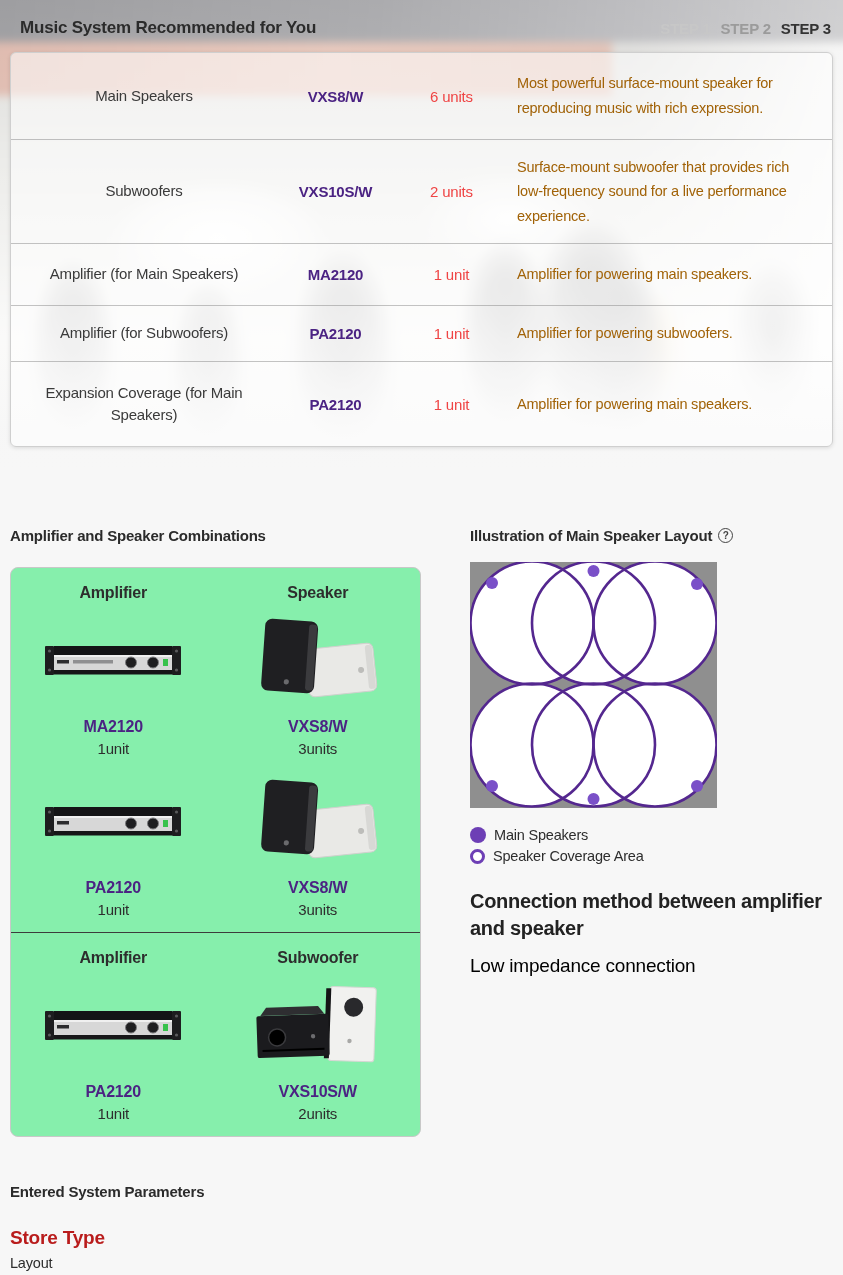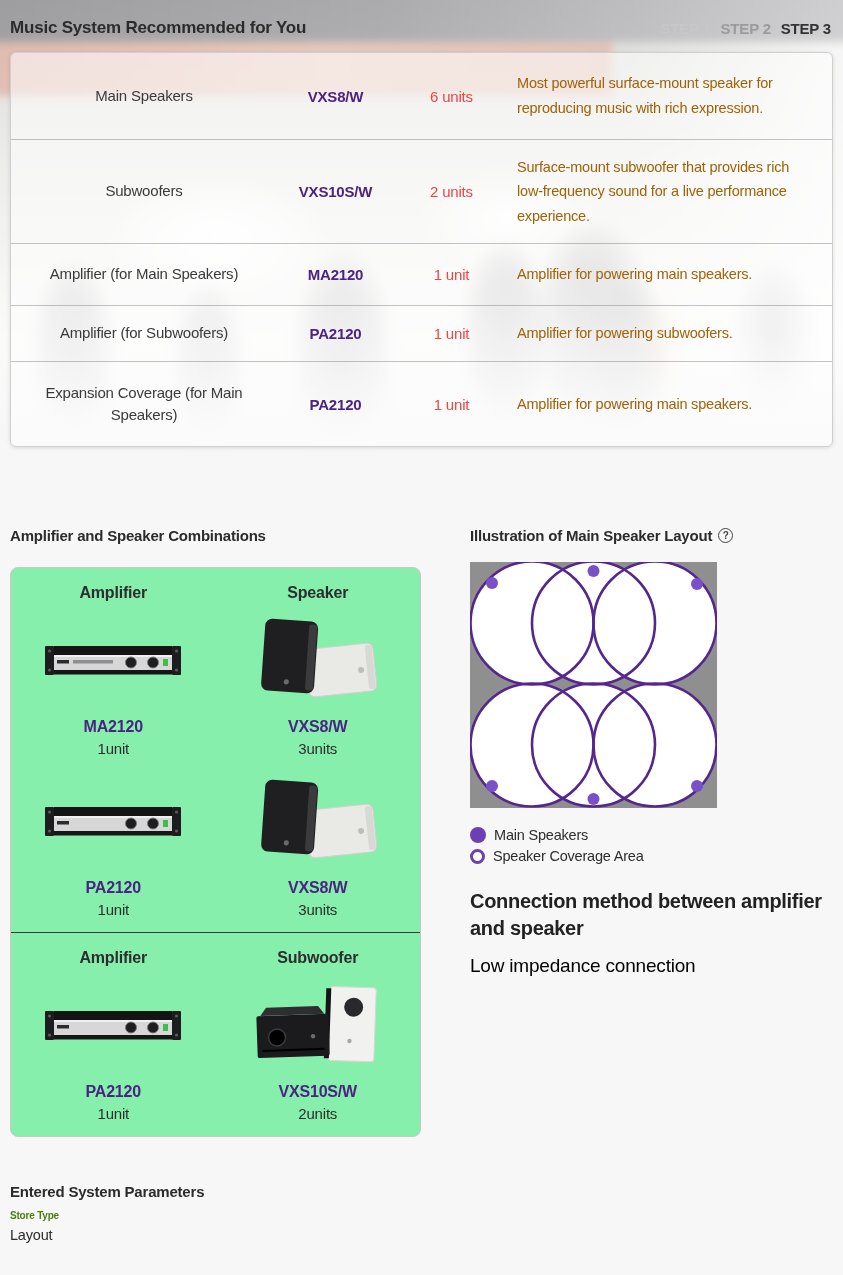--- a/index.html
+++ b/index.html
@@ -48,21 +48,21 @@
     position:absolute; inset:0;
     background:linear-gradient(180deg,
       rgba(255,255,255,0.30) 0%, rgba(255,255,255,0.38) 28%,
       rgba(255,255,255,0.55) 50%, rgba(255,255,255,0.80) 72%,
       rgba(247,247,247,0.97) 92%, #f7f7f7 100%);
   }
 
   .content { position:relative; z-index:1; }
 
   
-  .hdr { display:flex; justify-content:space-between; align-items:center; padding:18px 12px 10px 10px; }
+  .hdr { display:flex; justify-content:space-between; align-items:center; padding:18px 12px 10px 20px; }
   .hdr h1 { font-size:17px; font-weight:bold; color:#2b2b2b; }
   .steps { display:flex; gap:10px; font-size:15px; font-weight:bold; }
   .step { cursor:pointer; }
   .step.s1 { color:#c7c7c7; }
   .step.s2 { color:#9b9b9b; }
   .step.s3 { color:#333; }
 
   
   .rec-table {
     margin:4px 10px 0 10px; border:1px solid #cfcfcf; border-radius:6px;
@@ -109,21 +109,21 @@
   .legend { margin-top:15px; }
   .legend-item { display:flex; align-items:center; gap:8px; margin:5px 0; font-size:14.5px; color:#2d2d2d; }
   .legend-dot { width:16px; height:16px; border-radius:50%; background:#6d3fb5; flex:none; }
   .legend-ring { width:15px; height:15px; border-radius:50%; border:3px solid #6d3fb5; background:#fff; flex:none; }
   .conn-title { font-size:20px; font-weight:bold; color:#222; line-height:1.35; margin-top:24px; letter-spacing:-0.3px; }
   .conn-method { font-size:19px; color:#000000; margin-top:13px; }
 
   
   .params { margin:46px 10px 0 10px; }
   .params-title { font-size:15px; font-weight:bold; color:#2b2b2b; }
-  .param-label { font-size:10px; font-weight:bold; color:#4d7c0f; margin-top:10px; }
+  .param-label { font-size:19px; font-weight:bold; color:#b91c1c; margin-top:27px; }
   .param-value { font-size:14.5px; color:#2d2d2d; margin-top:6px; }
 </style>
 </head>
 <body>
 
 <div id="page">
   <div class="hero">
     <div class="hero-art"></div>
     <div class="hero-fade"></div>
   </div>

